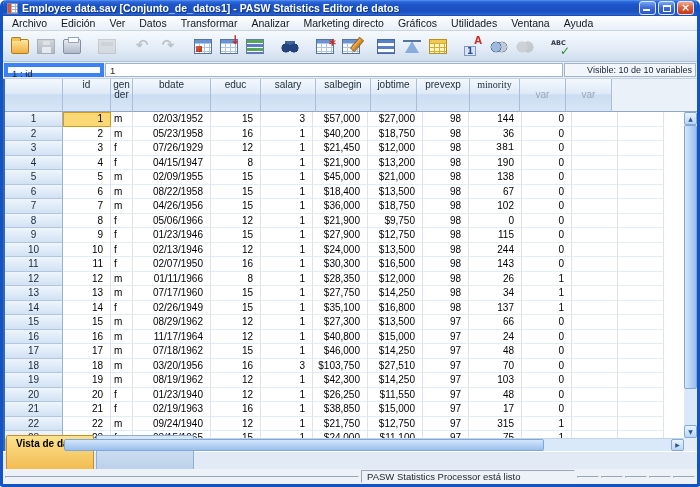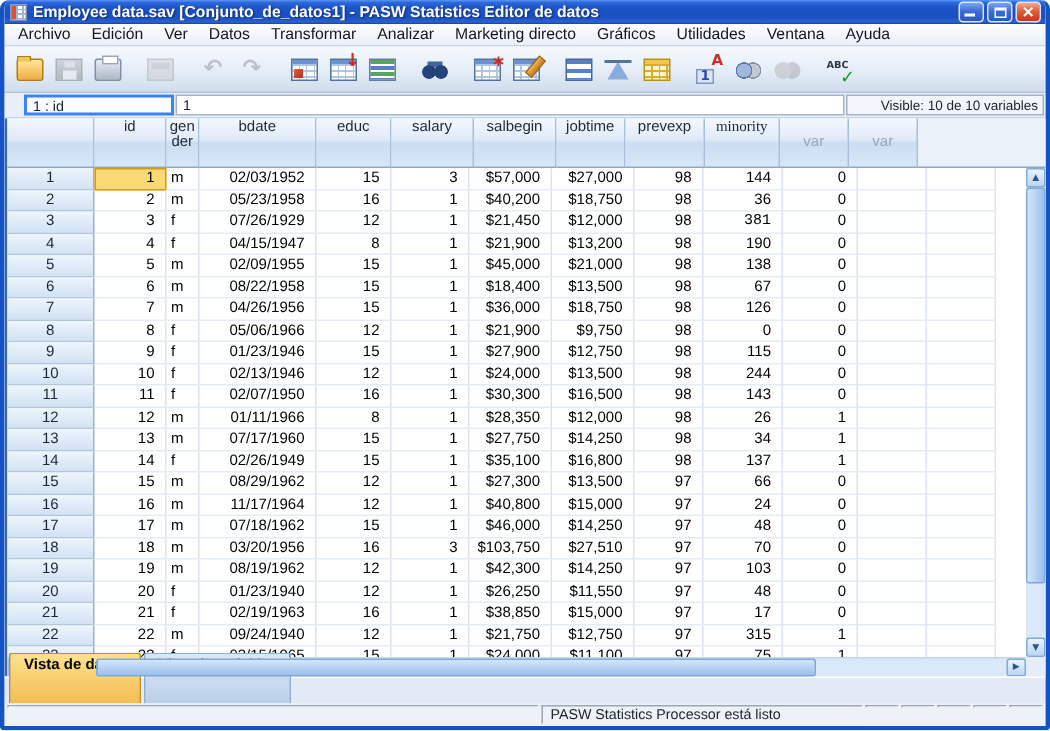--- a/index.html
+++ b/index.html
@@ -80,21 +80,21 @@
     radial-gradient(circle at 6px 8px,#9FB8DC 4.6px,#5878A8 4.6px 5.4px,rgba(0,0,0,0) 5.6px),
     radial-gradient(circle at 12px 8px,#C2CAD6 4.6px,#8A92A2 4.6px 5.4px,rgba(0,0,0,0) 5.6px);}
   .show-all-variables-icon .ti{background:
     radial-gradient(circle at 6px 8px,#ACB2BC 5.4px,rgba(0,0,0,0) 5.8px),
     radial-gradient(circle at 12px 8px,#9AA2AE 5.4px,rgba(0,0,0,0) 5.8px);}
   .spell-check-icon .ti::before{content:"ABC";position:absolute;left:0;top:0;font-size:6.5px;font-weight:700;color:#303848;letter-spacing:0;}
   .spell-check-icon .ti::after{content:"\2713";position:absolute;right:-1px;bottom:-4px;color:#1A9428;font-size:12px;font-weight:900;}
   
   .cellref{height:17px;flex:0 0 17px;display:flex;align-items:stretch;background:#E9EFF8;padding:1px 1px;gap:1px;
     border-bottom:1px solid #C4D2E4;}
-  .cr-box{border:2px solid #3b82f6;background:#FAFCFE;font-size:9.5px;line-height:13px;padding:0 4px;color:#182230;margin-left:12px;}
+  .cr-box{border:4px solid #3b82f6;background:#FAFCFE;font-size:9.5px;line-height:13px;padding:0 4px;color:#182230;}
   .cr-label{width:100px;}
   .cr-edit{flex:1;border:1px solid #A4B4C8;background:#FFFFFF;font-family:"Liberation Sans",sans-serif;
     font-size:9.5px;padding:0 4px;color:#182230;}
   .cr-visible{width:132px;border:1px solid #A4B4C8;background:#F2F6FB;font-size:9px;line-height:13px;
     padding:0 3px;text-align:right;color:#182230;white-space:nowrap;}
   
   .grid-zone{flex:1;display:flex;min-height:0;background:#fff;border-left:2px solid #3668B0;}
   .grid-main{flex:1;display:flex;flex-direction:column;min-width:0;}
   .ghead{display:flex;height:33px;flex:0 0 33px;background:#E6EEF8;}
   .hcell{flex:0 0 auto;border-right:1px solid #A9BED8;border-bottom:1px solid #8FA8C8;
@@ -133,21 +133,21 @@
   .vthumb{position:absolute;top:0;left:0;right:0;height:88%;border:1px solid #7FA8D8;border-radius:2px;
     background:linear-gradient(90deg,#D3E6FB,#9AC0EC);}
   .scorner{height:13px;flex:0 0 13px;background:#E4EDF8;}
   
   .tabsbar{height:18px;flex:0 0 18px;background:#E2EBF5;border-top:1px solid #FFFFFF;display:flex;
     align-items:flex-end;padding-left:3px;gap:2px;}
   .tab{height:34px;padding:0 9px;font-size:10px;line-height:15px;border:1px solid #8FAFD0;border-bottom:0;
     border-radius:2px 2px 0 0;background:linear-gradient(180deg,#D9E6F5,#BBD1EA);color:#1C2C42;white-space:nowrap;}
   .tab.active{background:linear-gradient(180deg,#FCE28D,#F3BC52);border-color:#C28E30;font-weight:700;color:#000;}
   
-  .statusbar{height:15px;flex:0 0 15px;background:#EDF2F8;display:flex;gap:2px;padding:1px 2px;align-items:flex-start;}
+  .statusbar{height:15px;flex:0 0 15px;background:#EDF2F8;display:flex;gap:2px;padding:1px 2px;align-items:center;}
   .seg{border:1px solid;border-color:#9AA6B6 #EEF3F9 #EEF3F9 #9AA6B6;background:#EDF2F8;}
   .seg-main{flex:1;}
   .seg-msg{width:214px;font-size:9.5px;line-height:11px;padding:0 5px;color:#1A222C;white-space:nowrap;overflow:hidden;}
   .seg-s{width:22px;}
 </style>
 </head>
 <body>
 
 <div class="window">
   <div class="titlebar">
@@ -357,21 +357,21 @@
           <div class="grow">
             <div class="rh">7</div>
             <div class="cell right" style="flex-basis: 48px;">7</div>
             <div class="cell left" style="flex-basis: 22px;">m</div>
             <div class="cell right" style="flex-basis: 78px;">04/26/1956</div>
             <div class="cell right" style="flex-basis: 50px;">15</div>
             <div class="cell right" style="flex-basis: 52px;">1</div>
             <div class="cell right" style="flex-basis: 55px;">$36,000</div>
             <div class="cell right" style="flex-basis: 55px;">$18,750</div>
             <div class="cell right" style="flex-basis: 46px;">98</div>
-            <div class="cell right" style="flex-basis: 53px;">126</div>
+            <div class="cell right" style="flex-basis: 53px;">102</div>
             <div class="cell right" style="flex-basis: 50px;">0</div>
             <div class="cell right" style="flex-basis: 46px;"></div>
             <div class="cell right" style="flex-basis: 46px;"></div>
           </div>
           <div class="grow">
             <div class="rh">8</div>
             <div class="cell right" style="flex-basis: 48px;">8</div>
             <div class="cell left" style="flex-basis: 22px;">f</div>
             <div class="cell right" style="flex-basis: 78px;">05/06/1966</div>
             <div class="cell right" style="flex-basis: 50px;">12</div>

